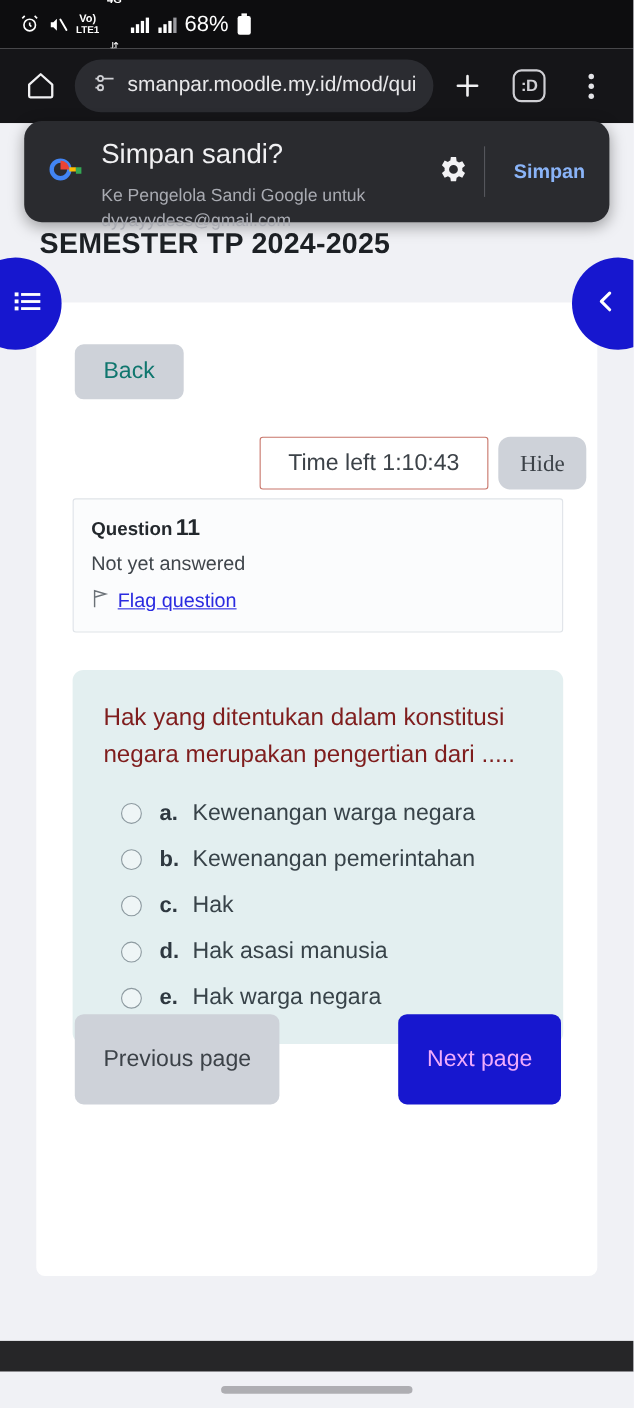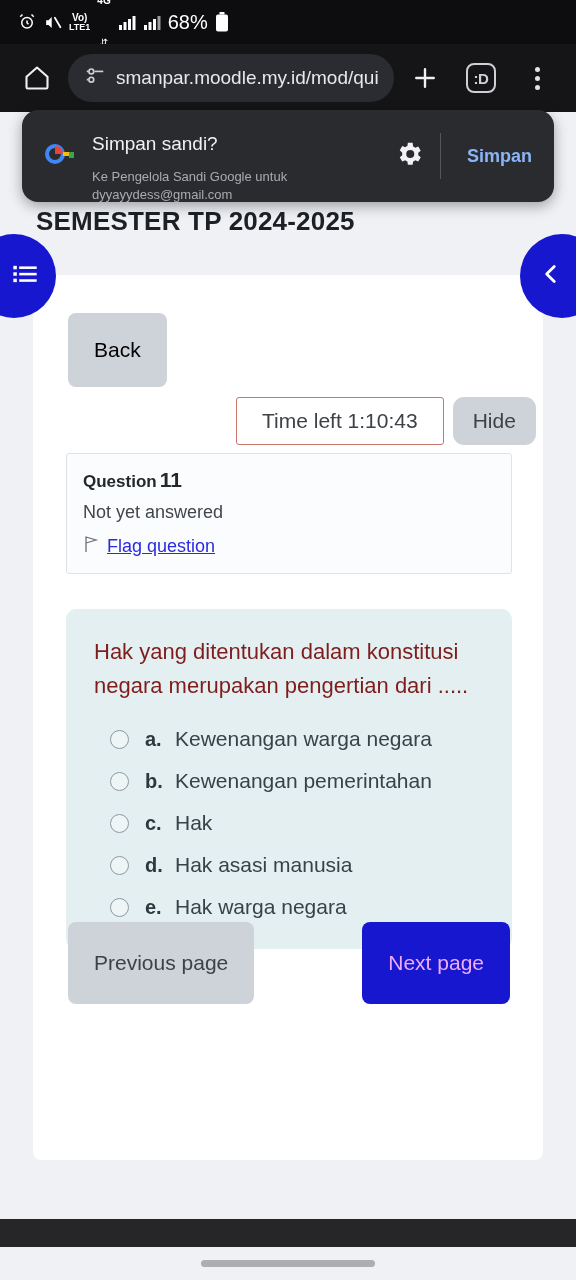--- a/index.html
+++ b/index.html
@@ -50,22 +50,22 @@
   .dots i { width: 5px; height: 5px; border-radius: 50%; background: #e3e3e6; display: block; }
 
   
   .pwd-dialog {
     position: absolute; top: 110px; left: 22px; width: 532px; height: 92px;
     background: #2a2b2f; border-radius: 16px;
     display: flex; align-items: center; padding: 0 18px 0 22px; gap: 14px;
     box-shadow: 0 4px 14px rgba(0,0,0,.35); z-index: 40;
   }
   .pwd-text { flex: 1 1 auto; min-width: 0; }
-  .pwd-title { color: #f1f1f3; font-size: 19px; margin-bottom: 3px; margin-top: 25px; }
-  .pwd-sub { color: #a9abb2; font-size: 13px; line-height: 1.35; margin-top: 13px; }
+  .pwd-title { color: #f1f1f3; font-size: 25px; margin-bottom: 3px; margin-top: 25px; }
+  .pwd-sub { color: #a9abb2; font-size: 16px; line-height: 1.35; margin-top: 13px; }
   .pwd-gear { width: 42px; display: flex; align-items: center; justify-content: center; }
   .pwd-div { width: 1px; height: 46px; background: #55565c; }
   .pwd-save { color: #8ab4f8; font-size: 18px; font-weight: bold; padding: 0 4px 0 12px; white-space: nowrap; }
 
   
   .page { position: absolute; top: 112px; left: 0; width: 576px; height: 1145px; background: #f0f1f5; overflow: hidden; }
   .quiz-title {
     position: absolute; top: 94px; left: 36px;
     font-size: 26px; font-weight: bold; color: #1d2125; letter-spacing: .2px;
     white-space: nowrap;
@@ -82,35 +82,35 @@
     display: flex; align-items: center; justify-content: center; padding-left: 22px; z-index: 30;
   }
   .drawer-right {
     position: absolute; top: 122px; right: -28px; width: 84px; height: 84px;
     background: #1717cf; border-radius: 50%;
     display: flex; align-items: center; justify-content: center; padding-right: 22px; z-index: 30;
   }
 
   .back-btn {
     position: absolute; top: 201px; left: 68px;
-    background: #ced2d9; color: #000000; border: none; border-radius: 8px;
+    background: #ced2d9; color: #0f766e; border: none; border-radius: 8px;
     font-size: 21px; font-family: "Liberation Sans", sans-serif;
-    padding: 25px 26px;
+    padding: 13px 26px;
   }
 
   .timer-row {
     position: absolute; top: 285px; left: 236px; display: flex; align-items: stretch; gap: 9px;
   }
   .timer-box {
     border: 1.5px solid #c8756a; background: #fff; border-radius: 3px;
     padding: 11px 25px; font-size: 21px; color: #3c4248; white-space: nowrap;
   }
   .hide-btn {
     background: #ced2d9; color: #3c4248; border: none; border-radius: 11px;
-    font-size: 21px; font-family: Liberation Sans, sans-serif; padding: 0 20px;
+    font-size: 21px; font-family: Liberation Serif, serif; padding: 0 20px;
   }
 
   .qinfo {
     position: absolute; top: 341px; left: 66px; width: 446px;
     border: 1px solid #dfe3e8; background: #fbfcfd; border-radius: 3px;
     padding: 14px 16px 16px 16px;
   }
   .qinfo-head { font-size: 17px; font-weight: bold; color: #23282d; margin-bottom: 10px; }
   .qinfo-head .qnum { font-size: 21px; margin-left: 3px; }
   .qinfo-state { font-size: 18px; color: #40464c; margin-bottom: 12px; }

